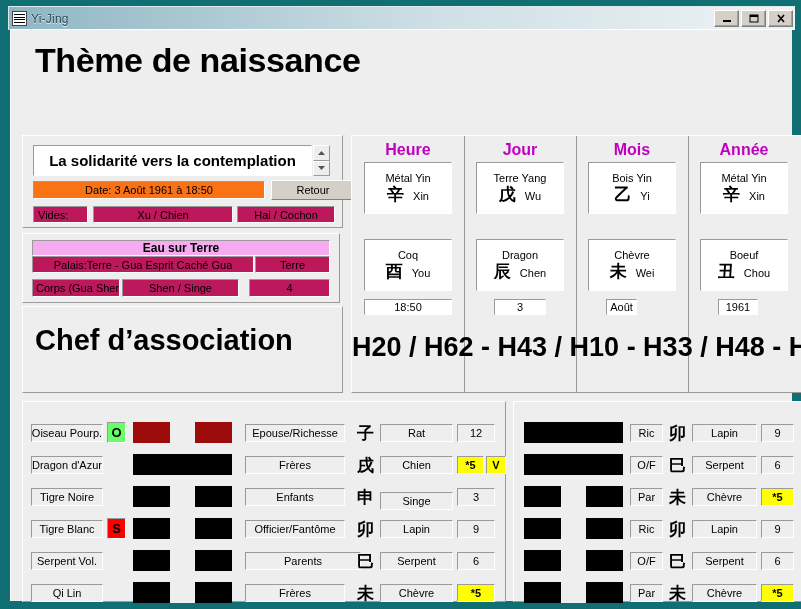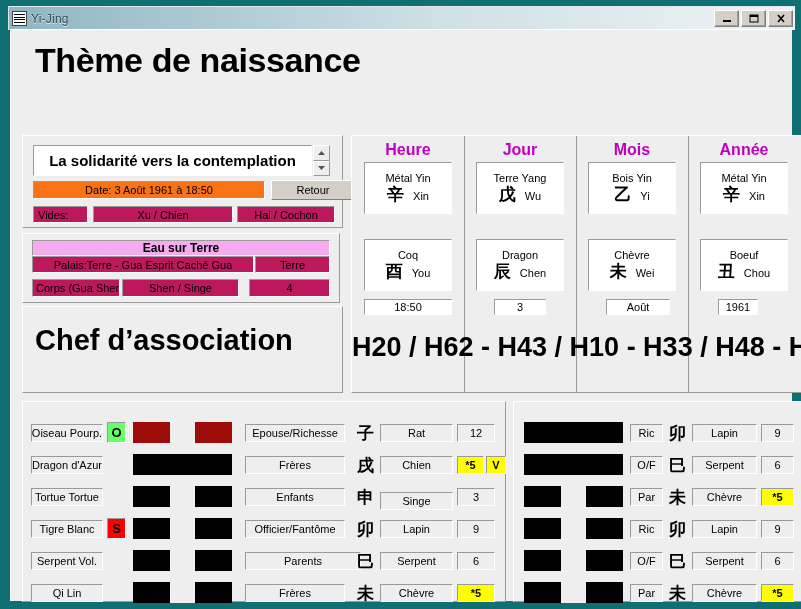--- a/index.html
+++ b/index.html
@@ -263,21 +263,21 @@
                 <span class="py">Yi</span>
               </div>
             </div>
             <div class="pbox b2">
               <div class="el">Chèvre</div>
               <div class="ch">
                 <span class="han">未</span>
                 <span class="py">Wei</span>
               </div>
             </div>
-            <div class="pval" style="width: 64px; left: 30px;">Août</div>
+            <div class="pval" style="width: 31px; left: 30px;">Août</div>
           </div>
           <div class="pillar" style="left: 336px;">
             <div class="vsep"></div>
             <div class="pcap">Année</div>
             <div class="pbox b1">
               <div class="el">Métal Yin</div>
               <div class="ch">
                 <span class="han">辛</span>
                 <span class="py">Xin</span>
               </div>
@@ -309,21 +309,21 @@
         <div class="cellbox" style="left: 434px; top: 22px; width: 38px;">12</div>
         <div class="cellbox" style="left: 8px; top: 54px; width: 72px;">Dragon d'Azur</div>
         <div class="hexline" style="left: 110px; top: 52px; width: 99px; height: 21px;">
           <div class="seg" style="width: 100%; background: rgb(0, 0, 0);"></div>
         </div>
         <div class="cellbox" style="left: 222px; top: 54px; width: 100px;">Frères</div>
         <div class="cellbox han-cell" style="left: 331px; top: 52px; width: 23px; font-size: 17px; font-family: &quot;DejaVu Sans&quot;, sans-serif; font-weight: bold; height: 22px; border: none; background: transparent;">戌</div>
         <div class="cellbox" style="left: 357px; top: 54px; width: 73px;">Chien</div>
         <div class="cellbox yellow" style="left: 434px; top: 54px; width: 27px;">*5</div>
         <div class="cellbox yellow" style="left: 463px; top: 54px; width: 20px;">V</div>
-        <div class="cellbox" style="left: 8px; top: 86px; width: 72px;">Tortue Tortue</div>
+        <div class="cellbox" style="left: 8px; top: 86px; width: 72px;">Tigre Noire</div>
         <div class="hexline" style="left: 110px; top: 84px; width: 99px; height: 21px;">
           <div class="seg" style="width: 37px; height: 100%; background: rgb(0, 0, 0);"></div>
           <div class="gap" style="width: 25px; height: 100%;"></div>
           <div class="seg" style="width: 37px; height: 100%; background: rgb(0, 0, 0);"></div>
         </div>
         <div class="cellbox" style="left: 222px; top: 86px; width: 100px;">Enfants</div>
         <div class="cellbox han-cell" style="left: 331px; top: 84px; width: 23px; font-size: 17px; font-family: &quot;DejaVu Sans&quot;, sans-serif; font-weight: bold; height: 22px; border: none; background: transparent;">申</div>
         <div class="cellbox" style="left: 357px; top: 90px; width: 73px;">Singe</div>
         <div class="cellbox" style="left: 434px; top: 86px; width: 38px;">3</div>
         <div class="cellbox" style="left: 8px; top: 118px; width: 72px;">Tigre Blanc</div>

